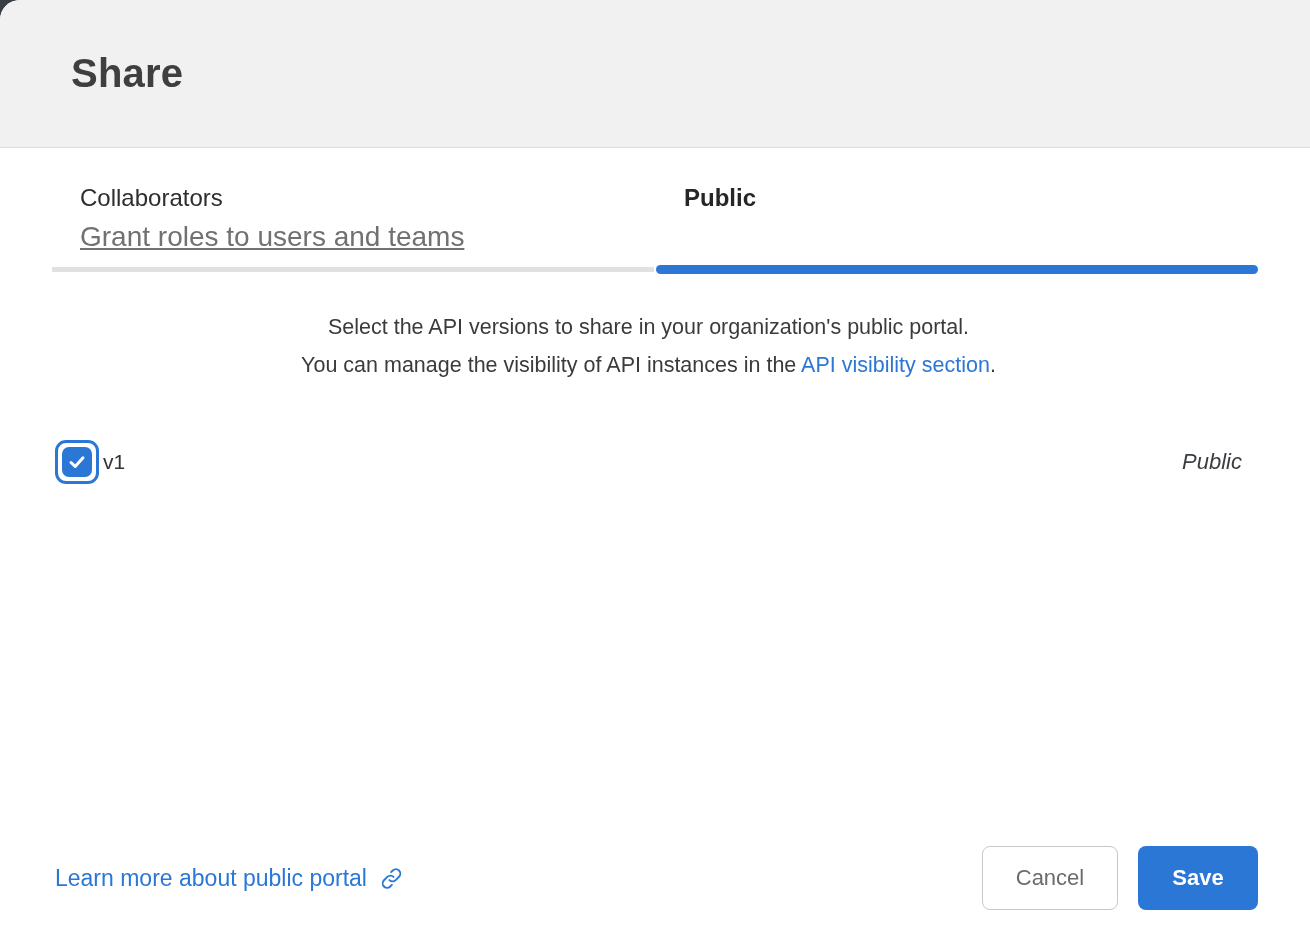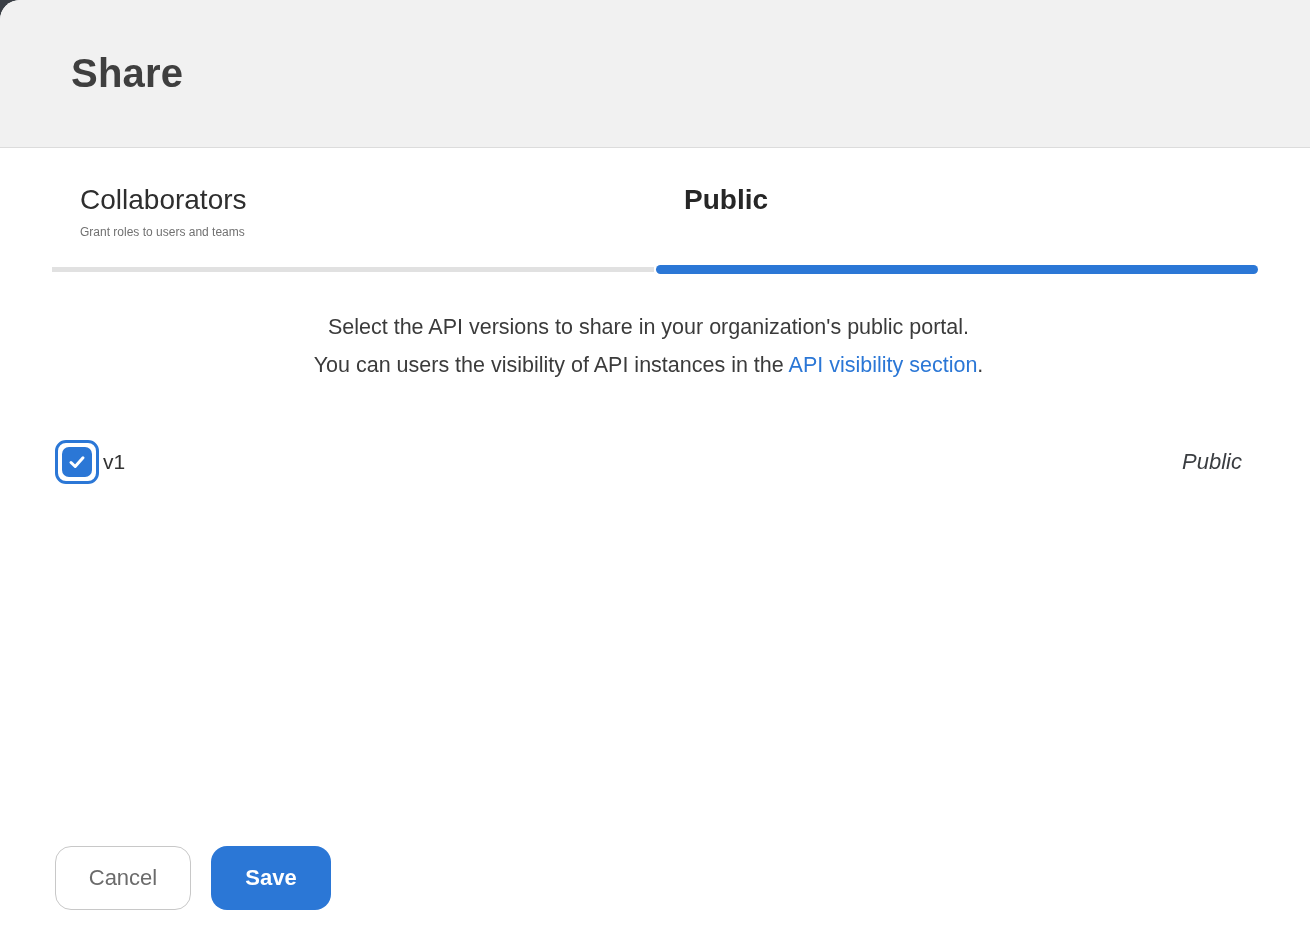--- a/index.html
+++ b/index.html
@@ -41,22 +41,22 @@
     flex:0 0 132px;height:132px;
     display:flex;gap:2px;
     padding:0 52px;
   }
   .tab{
     flex:1 1 0;
     position:relative;
     padding:36px 0 0 28px;
     cursor:pointer;
   }
-  .tab-title{font-size:28px;color:#2e2e2e;font-weight:400;}
-  .tab-desc{font-size:12px;color:var(--text-gray);font-weight:400;margin-top:9px;}
+  .tab-title{font-size:24px;color:#2e2e2e;font-weight:400;}
+  .tab-desc{font-size:28px;color:var(--text-gray);font-weight:400;margin-top:9px;text-decoration:underline;}
   .tab.active .tab-title{font-weight:700;color:#262626;}
   .tab.active .tab-desc{font-weight:700;color:#6d6d6d;}
   .tab-bar{
     position:absolute;left:0;right:0;
   }
   .tab .tab-bar{bottom:8px;height:5px;background:var(--track-gray);}
   .tab.active .tab-bar{bottom:6px;height:9px;background:var(--accent-blue);border-radius:5px;}
   
   .content{
     flex:1 1 auto;
@@ -99,21 +99,21 @@
     display:flex;align-items:flex-end;justify-content:space-between;
   }
   .learn-link{
     display:inline-flex;align-items:center;gap:12px;
     font-size:23px;color:var(--accent-blue);
     text-decoration:none;cursor:pointer;
     padding-bottom:18px;
   }
   .btn-group{display:flex;gap:20px;}
   .btn{
-    height:64px;border-radius:16px;
+    height:64px;border-radius:8px;
     font-size:22px;
     font-family:"Liberation Sans","DejaVu Sans",sans-serif;
     display:flex;align-items:center;justify-content:center;
     cursor:pointer;
   }
   .btn-cancel{
     width:136px;background:#ffffff;
     border:1px solid #c8c8c8;color:#6b6b6b;
   }
   .btn-save{
@@ -138,36 +138,43 @@
     </div>
     <div class="tab active">
       <div class="tab-title">Public</div>
       <div class="tab-bar"></div>
     </div>
   </div>
 
   <div class="content">
     <div class="intro">
       <span>Select the API versions to share in your organization's public portal.</span><br>
-      <span>You can users the visibility of API instances in the </span><a>API visibility section</a><span>.</span>
+      <span>You can manage the visibility of API instances in the </span><a>API visibility section</a><span>.</span>
     </div>
 
     <div class="version-row">
       <div class="checkbox">
         <div class="checkbox-inner">
           <svg width="20" height="20" viewBox="0 0 20 20">
             <path d="M4 10.5 L8.2 14.5 L16 5.8" fill="none" stroke="#ffffff" stroke-width="3" stroke-linecap="round" stroke-linejoin="round"></path>
           </svg>
         </div>
       </div>
       <div class="version-label">v1</div>
       <div class="version-status">Public</div>
     </div>
   </div>
 
   <div class="footer">
+    <a class="learn-link">
+      <span>Learn more about public portal</span>
+      <svg width="25" height="25" viewBox="0 0 24 24" fill="none" stroke="#2b77d6" stroke-width="1.8" stroke-linecap="round" stroke-linejoin="round">
+        <path d="M10 13.5a4.2 4.2 0 0 0 6 0l3.2-3.2a4.24 4.24 0 0 0-6-6l-1.6 1.6"></path>
+        <path d="M14 10.5a4.2 4.2 0 0 0-6 0l-3.2 3.2a4.24 4.24 0 0 0 6 6l1.6-1.6"></path>
+      </svg>
+    </a>
     <div class="btn-group">
       <button class="btn btn-cancel">Cancel</button>
       <button class="btn btn-save">Save</button>
     </div>
   </div>
 
 </div>
 
 </body></html>

